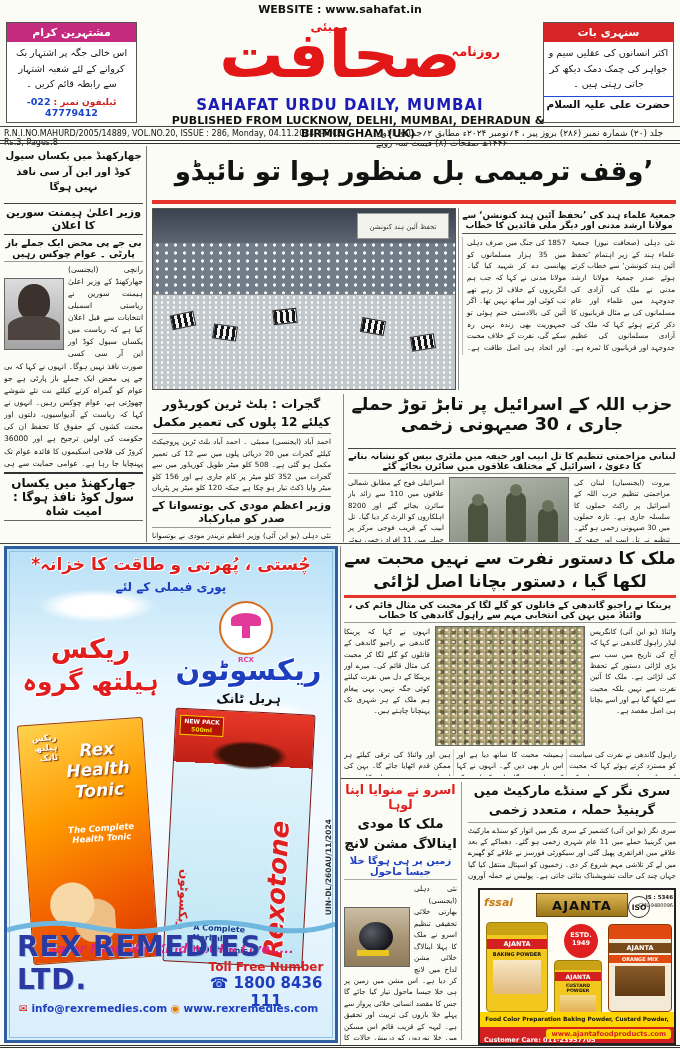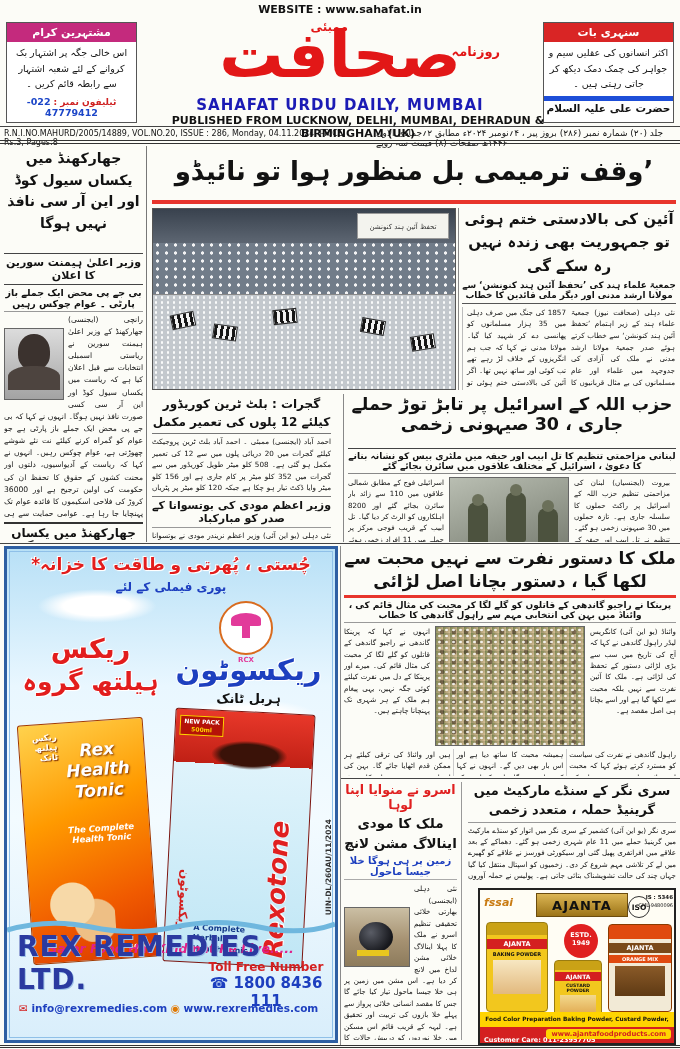--- a/index.html
+++ b/index.html
@@ -41,39 +41,39 @@
     <div class="ur c" style="padding:3px 4px;font-size:9.5px;line-height:1.65">اس خالی جگہ پر اشتہار بک کروانے کے لئے شعبہ اشتہار سے رابطہ قائم کریں ۔</div>
     <div class="c" style="font-size:9.5px;margin-top:1px">
       <span class="b ur" style="color:#cf2020;font-size:9px">ٹیلیفون نمبر :</span>
       <span class="b" style="color:#1c46c8">022-47779412</span>
     </div>
   </div>
 
   <div class="abs" style="left:543px;top:22px;width:131px;height:101px;border:1px solid #555;background:#fff">
     <div class="c b ur" style="height:19px;line-height:19px;background:#d92525;color:#fff;font-size:11px">سنہری بات</div>
     <div class="ur c" style="padding:3px 4px;font-size:9.5px;line-height:1.65">اکثر انسانوں کی عقلیں سیم و جواہر کی چمک دمک دیکھ کر جاتی رہتی ہیں ۔</div>
-    <div class="c b ur" style="font-size:10.5px;border-top:5px solid #1d4ed8;margin-top:1px;padding-top:1px">حضرت علی علیہ السلام</div>
+    <div class="c b ur" style="font-size:10.5px;border-top:1px solid #1d4ed8;margin-top:1px;padding-top:1px">حضرت علی علیہ السلام</div>
   </div>
 
   <div class="abs ur b" style="left:288px;top:20px;width:60px;font-size:12px;color:#e21717">ممبئی</div>
   <div class="abs ur b" style="left:430px;top:44px;width:70px;font-size:13px;color:#e21717">روزنامہ</div>
   <div class="abs ur b c" style="left:190px;top:14px;width:300px;font-size:64px;line-height:82px;color:#e21717">صحافت</div>
   <div class="abs c b" style="left:140px;top:96px;width:400px;font-size:15px;letter-spacing:1px;color:#1b1bb5">SAHAFAT URDU DAILY, MUMBAI</div>
   <div class="abs c b" style="left:138px;top:114px;width:440px;font-size:11px">PUBLISHED FROM LUCKNOW, DELHI, MUMBAI, DEHRADUN &amp; BIRMINGHAM (UK)</div>
 
   <div class="abs hline" style="left:0;top:126px;width:680px"></div>
   <div class="abs" style="left:4px;top:129px;width:360px;font-size:8px">R.N.I.NO.MAHURD/2005/14889, VOL.NO.20, ISSUE : 286, Monday, 04.11.2024, PRICE Rs.3, Pages:8</div>
   <div class="abs ur" style="right:4px;top:128px;width:300px;font-size:9px;text-align:left">جلد (۲۰) شمارہ نمبر (۲۸۶) بروز پیر ، ۴؍نومبر ۲۰۲۴ء مطابق ۲؍جمادی الاول ۱۴۴۶ھ صفحات (۸) قیمت سہ روپے</div>
   <div class="abs" style="left:0;top:140px;width:680px;height:4px;border-top:1px solid #333;border-bottom:1px solid #333"></div>
 
   <div class="abs ur b c clip" style="left:152px;top:145px;width:524px;height:54px;font-size:26px;line-height:52px">’وقف ترمیمی بل منظور ہوا تو نائیڈو اور نتیش ہونگے ذمہ دار‘</div>
   <div class="abs redrule" style="left:152px;top:200px;width:524px;height:4px"></div>
 
   <div class="abs clip" style="left:2px;top:146px;width:145px;height:396px;border-right:1px solid #777;padding:2px 3px 0 2px">
-    <div class="ur b c" style="font-size:14px;line-height:1.55;border-bottom:1px solid #444;padding-bottom:18px">جھارکھنڈ میں یکساں سیول کوڈ اور این آر سی نافذ نہیں ہوگا</div>
+    <div class="ur b c" style="font-size:10px;line-height:1.55;border-bottom:1px solid #444;padding-bottom:8px">جھارکھنڈ میں یکساں سیول کوڈ اور این آر سی نافذ نہیں ہوگا</div>
     <div class="ur b c" style="font-size:11px;border-bottom:1px solid #444;padding:2px 0">وزیر اعلیٰ ہیمنت سورین کا اعلان</div>
     <div class="ur b c" style="font-size:9.5px;border-bottom:1px solid #999;padding:2px 0">بی جے پی محض ایک جملے باز پارٹی ۔ عوام چوکس رہیں</div>
     <div class="clip" style="height:206px;margin-top:2px">
       <div class="portrait" style="float:left;width:60px;height:72px;margin:14px 4px 2px 0">
         <div class="head"></div>
         <div class="torso"></div>
       </div>
       <div class="ur j" style="font-size:7.6px;line-height:1.6">رانچی (ایجنسی) جھارکھنڈ کے وزیر اعلیٰ ہیمنت سورین نے ریاستی اسمبلی انتخابات سے قبل اعلان کیا ہے کہ ریاست میں یکساں سیول کوڈ اور این آر سی کسی صورت نافذ نہیں ہوگا۔ انہوں نے کہا کہ بی جے پی محض ایک جملے باز پارٹی ہے جو عوام کو گمراہ کرنے کیلئے نت نئے شوشے چھوڑتی ہے، عوام چوکس رہیں۔ انہوں نے کہا کہ ریاست کے آدیواسیوں، دلتوں اور محنت کشوں کے حقوق کا تحفظ ان کی حکومت کی اولین ترجیح ہے اور 36000 کروڑ کی فلاحی اسکیموں کا فائدہ عوام تک پہنچایا جا رہا ہے۔ عوامی حمایت سے ہی جمہوریت مضبوط ہوگی۔</div>
     </div>
     <div class="ur b c" style="font-size:12px;border-top:2px solid #333;border-bottom:1px solid #666;padding:2px 0;margin-top:2px">جھارکھنڈ میں یکساں سول کوڈ نافذ ہوگا : امیت شاہ</div>
@@ -89,21 +89,20 @@
       <div class="flag" style="left:18px;top:18px;transform:rotate(-12deg)"></div>
       <div class="flag" style="left:60px;top:30px;transform:rotate(8deg)"></div>
       <div class="flag" style="left:120px;top:14px;transform:rotate(-6deg)"></div>
       <div class="flag" style="left:208px;top:24px;transform:rotate(10deg)"></div>
       <div class="flag" style="left:258px;top:40px;transform:rotate(-9deg)"></div>
     </div>
   </div>
 
   <div class="abs vline" style="left:458px;top:208px;height:182px"></div>
   <div class="abs clip" style="left:462px;top:208px;width:214px;height:182px">
-    <div class="ur b c" style="font-size:15px;line-height:1.55">آئین کی بالادستی ختم ہوئی تو جمہوریت بھی زندہ نہیں رہ سکے گی</div>
     <div class="ur b c" style="font-size:8.8px;border-bottom:1px solid #555;padding:2px 0 3px">جمعیۃ علماء ہند کی ’تحفظ آئین ہند کنونشن‘ سے مولانا ارشد مدنی اور دیگر ملی قائدین کا خطاب</div>
     <div style="display:flex;gap:5px;margin-top:3px">
       <div class="ur j clip" style="width:104px;height:118px;font-size:7.2px;line-height:1.62;border-left:1px solid #bbb;padding-left:4px">1857 کی جنگ میں صرف دہلی میں 35 ہزار مسلمانوں کو پھانسی دے کر شہید کیا گیا۔ مولانا مدنی نے کہا کہ جب ہم انگریزوں کے خلاف لڑ رہے تھے تب کوئی اور ساتھ نہیں تھا۔ اگر آئین کی بالادستی ختم ہوئی تو جمہوریت بھی زندہ نہیں رہ سکے گی، نفرت کے خلاف محبت اور اتحاد ہی اصل طاقت ہے۔ تمام منصف مزاج لوگوں کو آئین کے تحفظ کیلئے متحد ہو کر آگے آنا ہوگا۔</div>
       <div class="ur j clip" style="width:104px;height:118px;font-size:7.2px;line-height:1.62">نئی دہلی (صحافت نیوز) جمعیۃ علماء ہند کے زیر اہتمام ’تحفظ آئین ہند کنونشن‘ سے خطاب کرتے ہوئے صدر جمعیۃ مولانا ارشد مدنی نے ملک کی آزادی کی جدوجہد میں علماء اور عام مسلمانوں کی بے مثال قربانیوں کا ذکر کرتے ہوئے کہا کہ ملک کی آزادی مسلمانوں کی عظیم جدوجہد اور قربانیوں کا ثمرہ ہے۔ 1832ء اور 1857ء کی تحریکوں میں علماء کے ایک بڑے گروہ نے جانوں کا نذرانہ پیش کیا مگر تاریخ میں اس قربانی کو وہ مقام نہیں دیا گیا جس کی وہ مستحق تھی۔</div>
     </div>
   </div>
 
   <div class="abs clip" style="left:150px;top:394px;width:194px;height:148px;border-right:1px solid #888;padding:1px 12px 0 2px">
     <div class="ur b c" style="font-size:12px;line-height:1.5;border-bottom:1px solid #777;padding-bottom:2px">گجرات : بلٹ ٹرین کوریڈور کیلئے 12 پلوں کی تعمیر مکمل</div>
     <div class="ur j clip" style="font-size:7.2px;line-height:1.6;height:58px;margin-top:2px">احمد آباد (ایجنسی) ممبئی ۔ احمد آباد بلٹ ٹرین پروجیکٹ کیلئے گجرات میں 20 دریائی پلوں میں سے 12 کی تعمیر مکمل ہو گئی ہے۔ 508 کلو میٹر طویل کوریڈور میں سے گجرات میں 352 کلو میٹر پر کام جاری ہے اور 156 کلو میٹر وایا ڈکٹ تیار ہو چکا ہے جبکہ 120 کلو میٹر پر پٹریاں بچھانے کا عمل شروع ہو چکا ہے۔</div>

